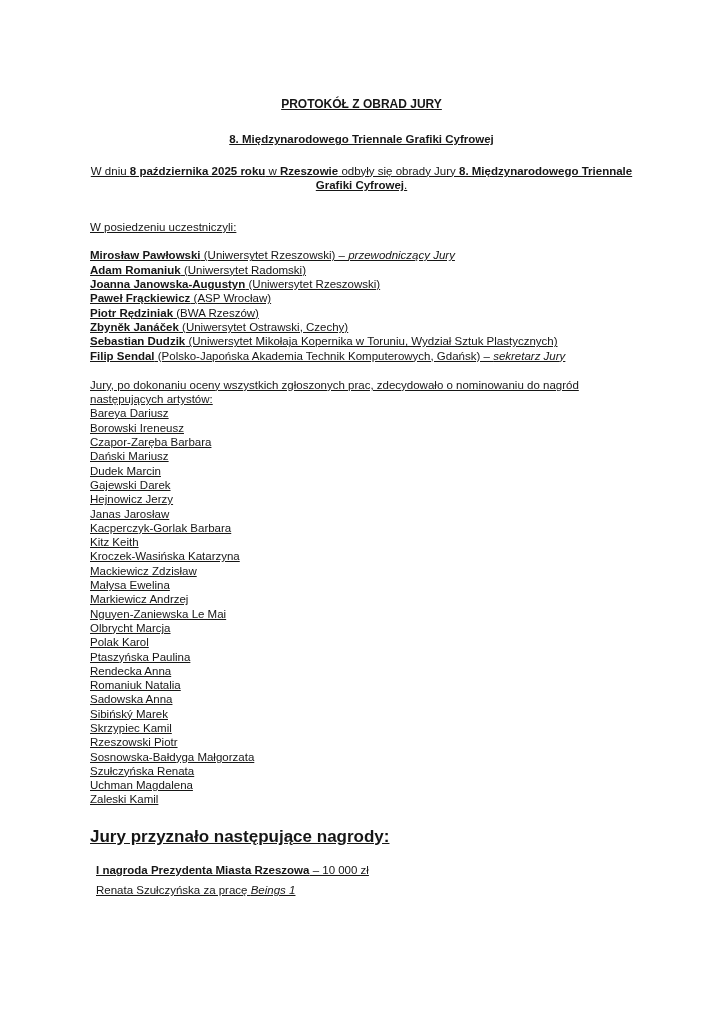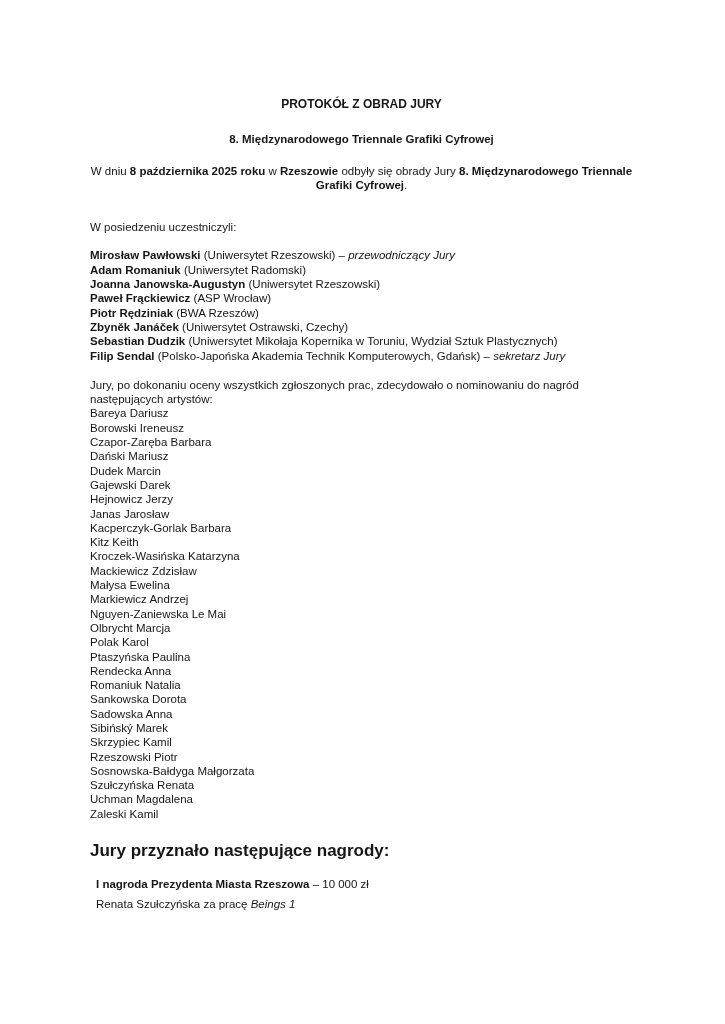--- a/index.html
+++ b/index.html
@@ -14,20 +14,21 @@
     font-family: "Liberation Sans", sans-serif;
     color: #161616;
   }
   .page {
     width: 725px;
     height: 1008px;
     padding: 97px 92px 12px 90px;
     box-sizing: border-box;
     font-size: 11.5px;
     line-height: 14.3px;
+    text-decoration: underline;
   }
   .title {
     font-size: 12px;
     font-weight: bold;
     text-align: center;
     margin: 0 0 21px 0;
     line-height: 14.3px;
   }
   .subtitle {
     font-size: 11.5px;
@@ -112,21 +113,20 @@
       <div class="nominee">Kroczek-Wasińska Katarzyna</div>
       <div class="nominee">Mackiewicz Zdzisław</div>
       <div class="nominee">Małysa Ewelina</div>
       <div class="nominee">Markiewicz Andrzej</div>
       <div class="nominee">Nguyen-Zaniewska Le Mai</div>
       <div class="nominee">Olbrycht Marcja</div>
       <div class="nominee">Polak Karol</div>
       <div class="nominee">Ptaszyńska Paulina</div>
       <div class="nominee">Rendecka Anna</div>
       <div class="nominee">Romaniuk Natalia</div>
-      <div class="nominee">Sankowska Dorota</div>
       <div class="nominee">Sadowska Anna</div>
       <div class="nominee">Sibińský Marek</div>
       <div class="nominee">Skrzypiec Kamil</div>
       <div class="nominee">Rzeszowski Piotr</div>
       <div class="nominee">Sosnowska-Bałdyga Małgorzata</div>
       <div class="nominee">Szułczyńska Renata</div>
       <div class="nominee">Uchman Magdalena</div>
       <div class="nominee">Zaleski Kamil</div>
     </div>
 

